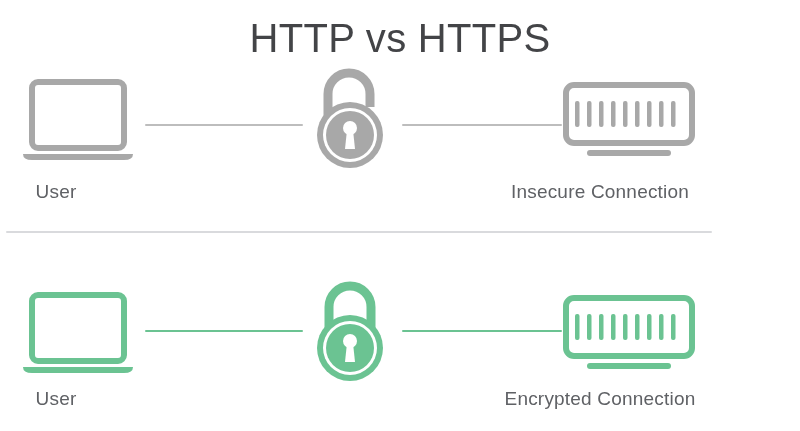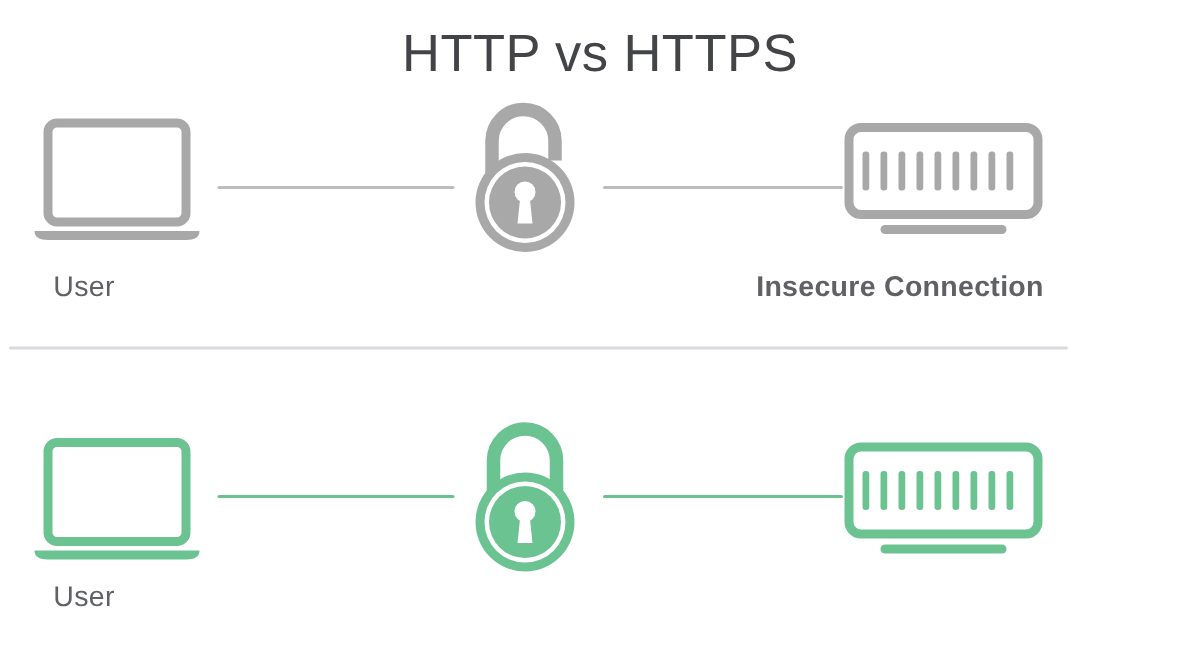--- a/index.html
+++ b/index.html
@@ -22,21 +22,21 @@
     background: #ffffff;
   }
 
   
   .title {
     position: absolute;
     top: 16px;
     left: 0;
     width: 800px;
     text-align: center;
-    font-size: 35px;
+    font-size: 40px;
     font-weight: 400;
     color: #434447;
     letter-spacing: 0.3px;
   }
 
   
   .row {
     position: absolute;
     left: 0;
     width: 724px;
@@ -99,21 +99,21 @@
     text-align: center;
     font-size: 19px;
     font-weight: 400;
     color: #5f6165;
     letter-spacing: 0.2px;
   }
   .row-http .label  { top: 116px; }
   .row-https .label { top: 110px; }
 
   .label-user   { left: -72px; }
-  .label-lock   { left: 200px; font-weight: bold; }
+  .label-lock   { left: 200px; }
 
   svg { display: block; }
 </style>
 </head>
 <body>
 
 <div class="diagram">
 
   <div class="title">HTTP vs HTTPS</div>
 
@@ -203,20 +203,21 @@
 
             <path d="M31 56 L31 27 A21 21 0 0 1 73 27 L73 56" fill="none" stroke="#6bc392" stroke-width="9" stroke-linecap="butt"></path>
             <circle cx="52" cy="68" r="33" fill="#6bc392"></circle>
             <circle cx="52" cy="68" r="27" fill="#ffffff"></circle>
             <circle cx="52" cy="68" r="24" fill="#6bc392"></circle>
             <circle cx="52" cy="61" r="7" fill="#ffffff"></circle>
             <path d="M49 63 L55 63 L57 82 L47 82 Z" fill="#ffffff"></path>
           </svg>
         </span>
       </div>
+      <div class="label label-lock">Encrypted Connection</div>
     </div>
 
     <div class="node node-server">
 
       <div class="node-inner">
         <span>
           <svg width="136" height="82" viewBox="0 0 136 82">
             <rect x="5" y="6" width="126" height="58" rx="8" ry="8" fill="none" stroke="#6bc392" stroke-width="6"></rect>
             <g fill="#6bc392">
               <rect x="14" y="22" width="4.5" height="26" rx="2"></rect>

